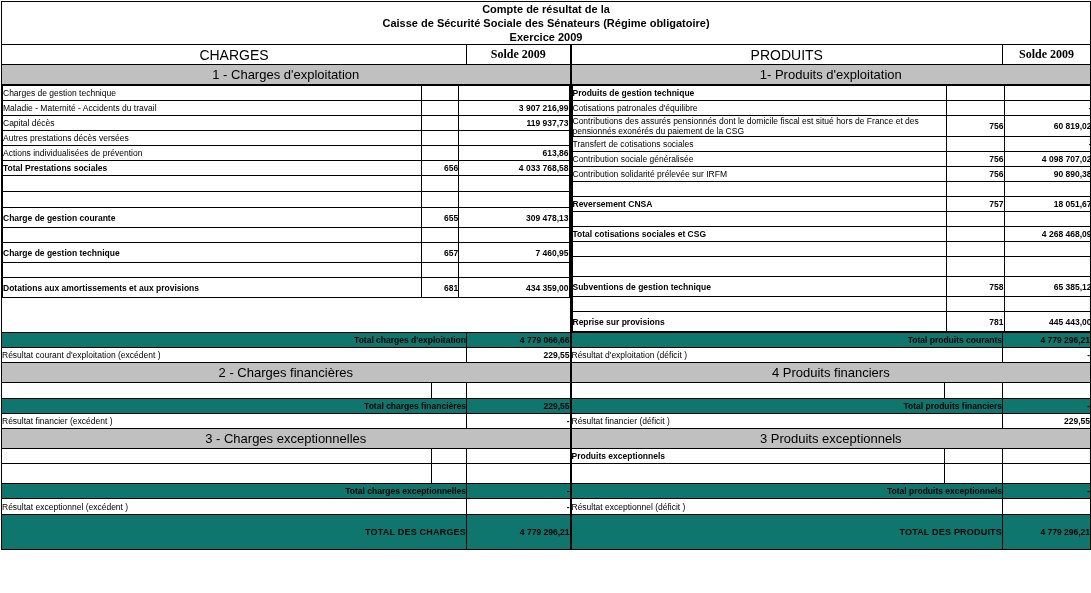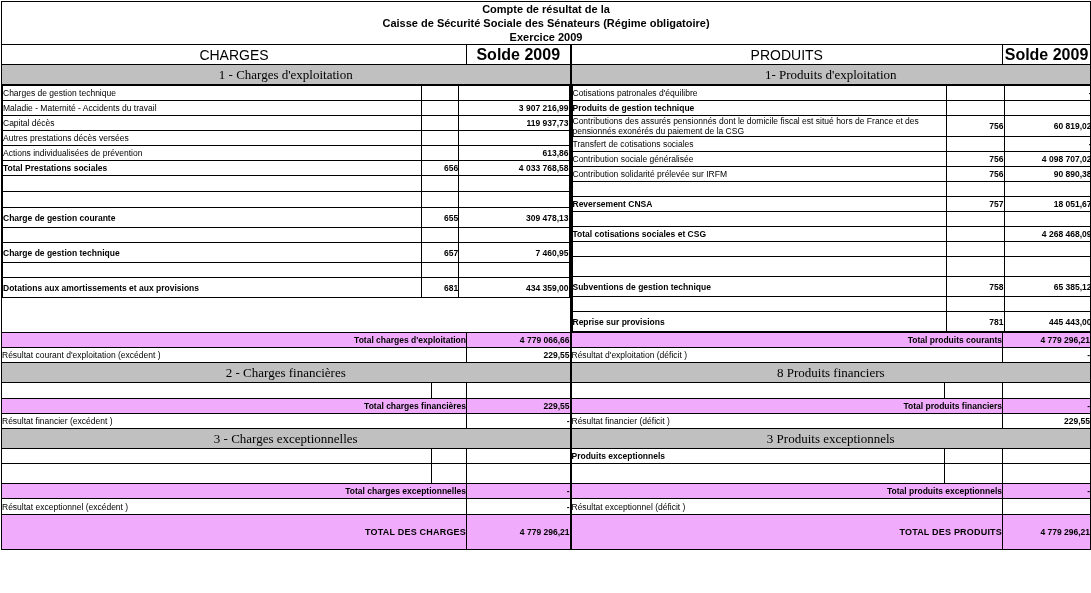--- a/index.html
+++ b/index.html
@@ -50,30 +50,30 @@
   .title-cell div { white-space: nowrap; }
 
   .hdr-main {
     text-align: center;
     font-size: 14px;
     font-weight: normal;
     padding: 3px 0 4px 0;
   }
   .hdr-solde {
     text-align: center;
-    font-size: 16px;
+    font-size: 12px;
     font-weight: bold;
     padding: 3px 0 4px 0;
+    font-family: Liberation Serif, serif;
   }
   .section {
     background: #c0c0c0;
     text-align: center;
     font-size: 13px;
     padding: 3px 0 4px 0;
-    font-family: Liberation Serif, serif;
   }
   .lbl {
     padding-left: 3px;
     font-size: 8.5px;
     white-space: nowrap;
     overflow: hidden;
   }
   .lbl.bold { font-weight: bold; }
   .lbl.two-line {
     line-height: 9.5px;
@@ -89,21 +89,21 @@
   }
   .amt {
     text-align: right;
     padding-right: 4px;
     font-size: 8.5px;
     font-weight: bold;
     white-space: nowrap;
   }
   .amt.reg { font-weight: normal; }
   .total-row td {
-    background: #f0abfc;
+    background: #0f766e;
   }
   .total-lbl {
     text-align: right;
     padding-right: 6px;
     font-size: 8.5px;
     font-weight: bold;
     background: #c0c0c0;
     white-space: nowrap;
   }
   .grand-lbl {
@@ -244,28 +244,28 @@
     </td>
     <td colspan="3" class="thickleft" style="padding:0;vertical-align:top;">
       <table style="border-collapse:collapse;table-layout:fixed;width:100%;">
         <colgroup>
                 <col style="width:374px">
                 <col style="width:58px">
                 <col style="width:88px">
               </colgroup>
         <tbody>
                 <tr class="h12">
+                  <td class="lbl bold">Produits de gestion technique</td>
+                  <td class="code"></td>
+                  <td class="amt"></td>
+                </tr>
+        <tr class="h12">
                   <td class="lbl">Cotisations patronales d'équilibre</td>
                   <td class="code"></td>
                   <td class="amt">-</td>
-                </tr>
-        <tr class="h12">
-                  <td class="lbl bold">Produits de gestion technique</td>
-                  <td class="code"></td>
-                  <td class="amt"></td>
                 </tr>
         <tr style="height:20px">
                   <td class="lbl two-line">Contributions des assurés pensionnés dont le domicile fiscal est situé hors de France et des pensionnés exonérés du paiement de la CSG</td>
                   <td class="code">756</td>
                   <td class="amt">60 819,02</td>
                 </tr>
         <tr class="h10">
                   <td class="lbl">Transfert de cotisations sociales</td>
                   <td class="code"></td>
                   <td class="amt">-</td>
@@ -338,21 +338,21 @@
   </tr>
   <tr class="h14">
     <td class="lbl" colspan="2">Résultat courant d'exploitation (excédent )</td>
     <td class="amt">229,55</td>
     <td class="lbl thickleft" colspan="2">Résultat d'exploitation (déficit )</td>
     <td class="amt">-</td>
   </tr>
 
   <tr class="h20">
     <td class="section" colspan="3">2 - Charges financières</td>
-    <td class="section thickleft" colspan="3">8 Produits financiers</td>
+    <td class="section thickleft" colspan="3">4 Produits financiers</td>
   </tr>
 
   <tr class="h16">
     <td class="lbl"></td>
     <td class="code"></td>
     <td class="amt"></td>
     <td class="lbl thickleft"></td>
     <td class="code"></td>
     <td class="amt"></td>
   </tr>

